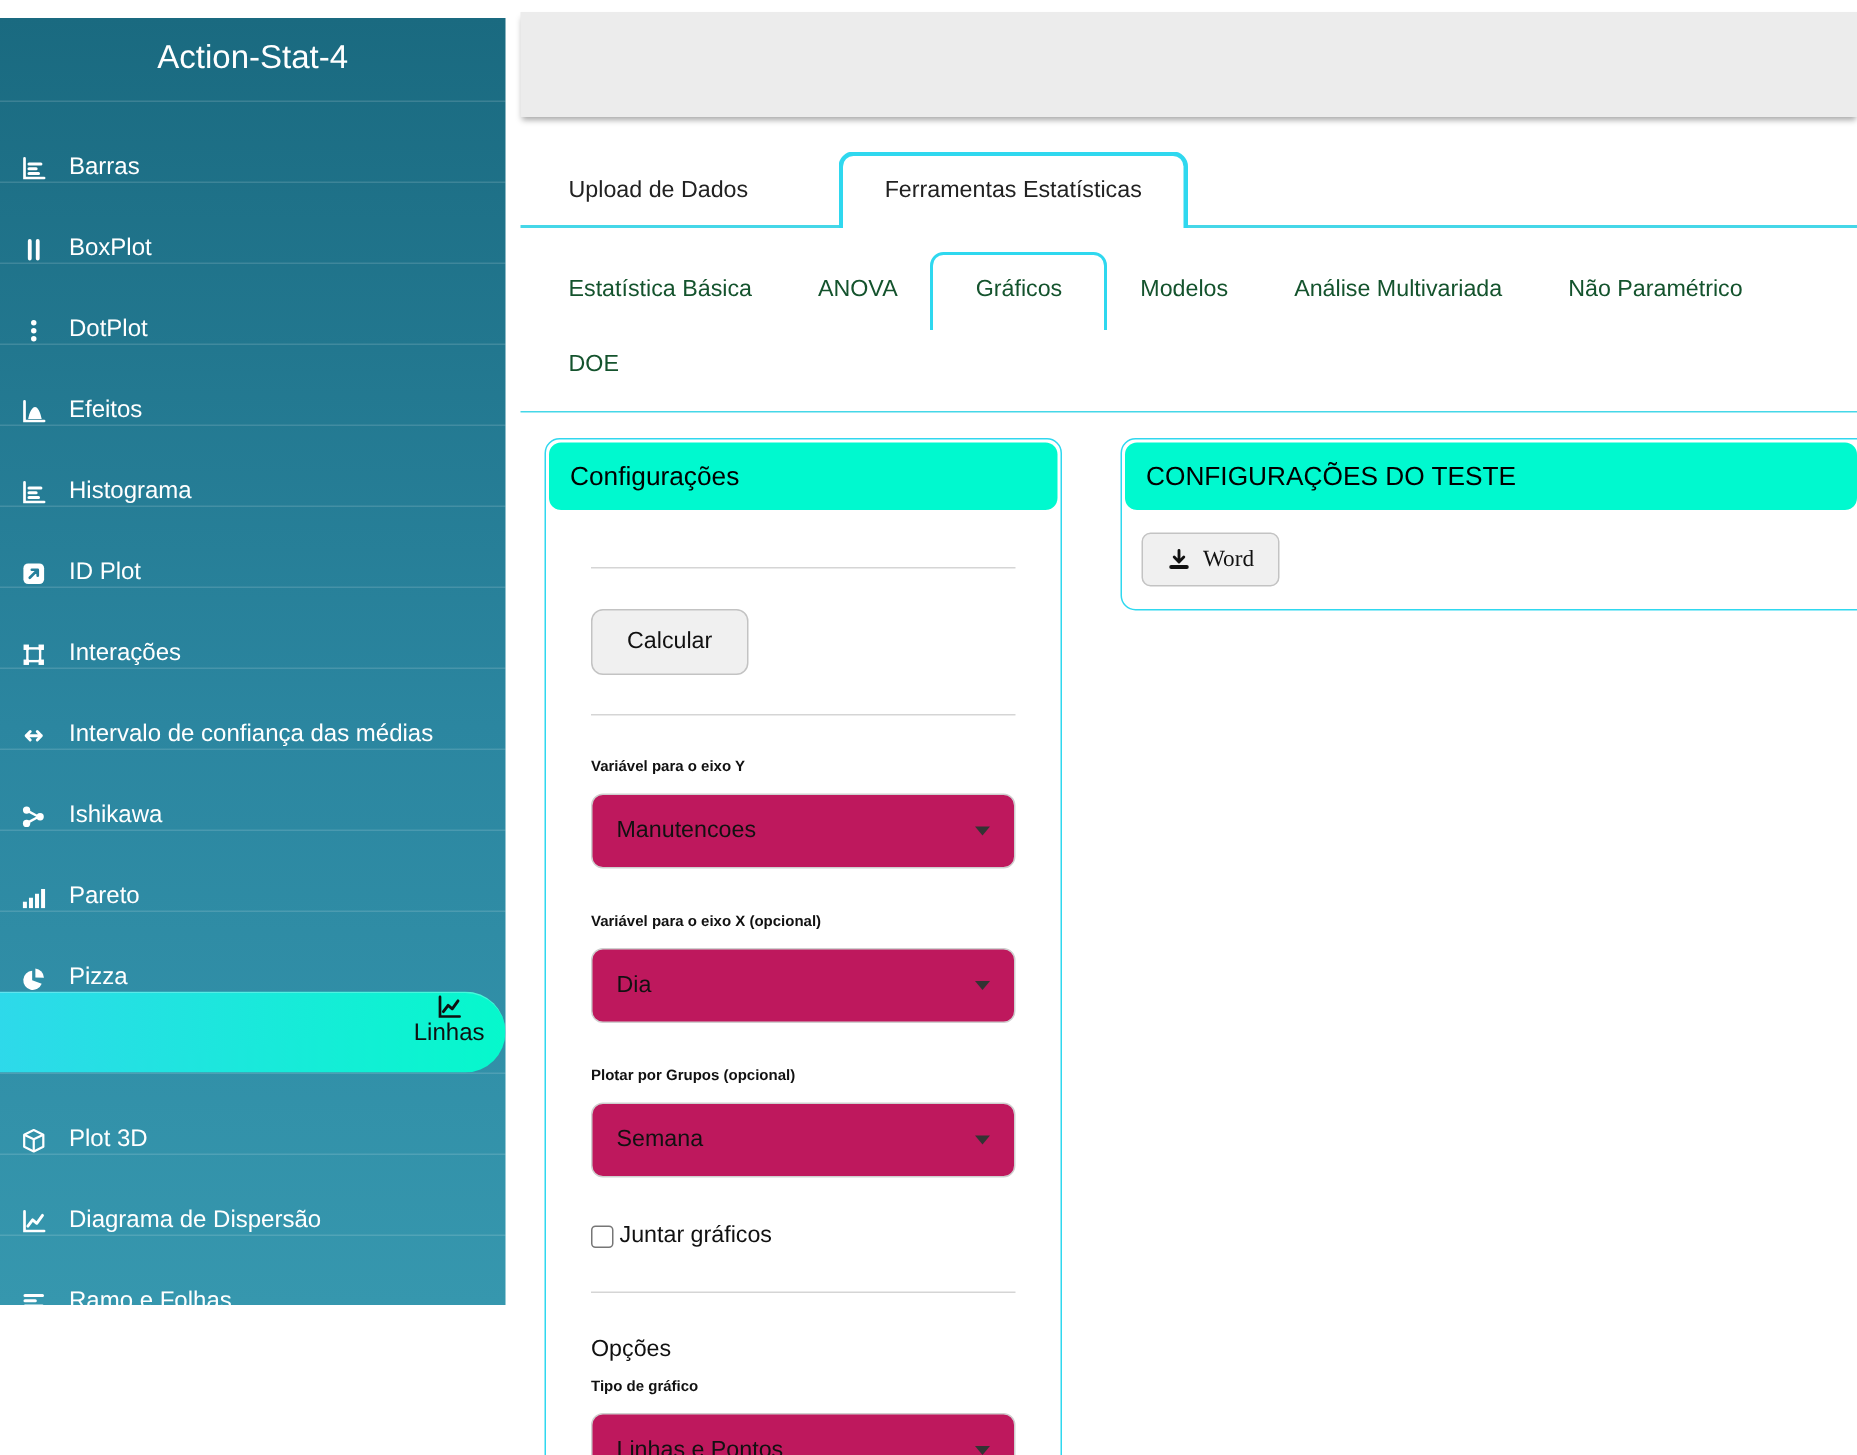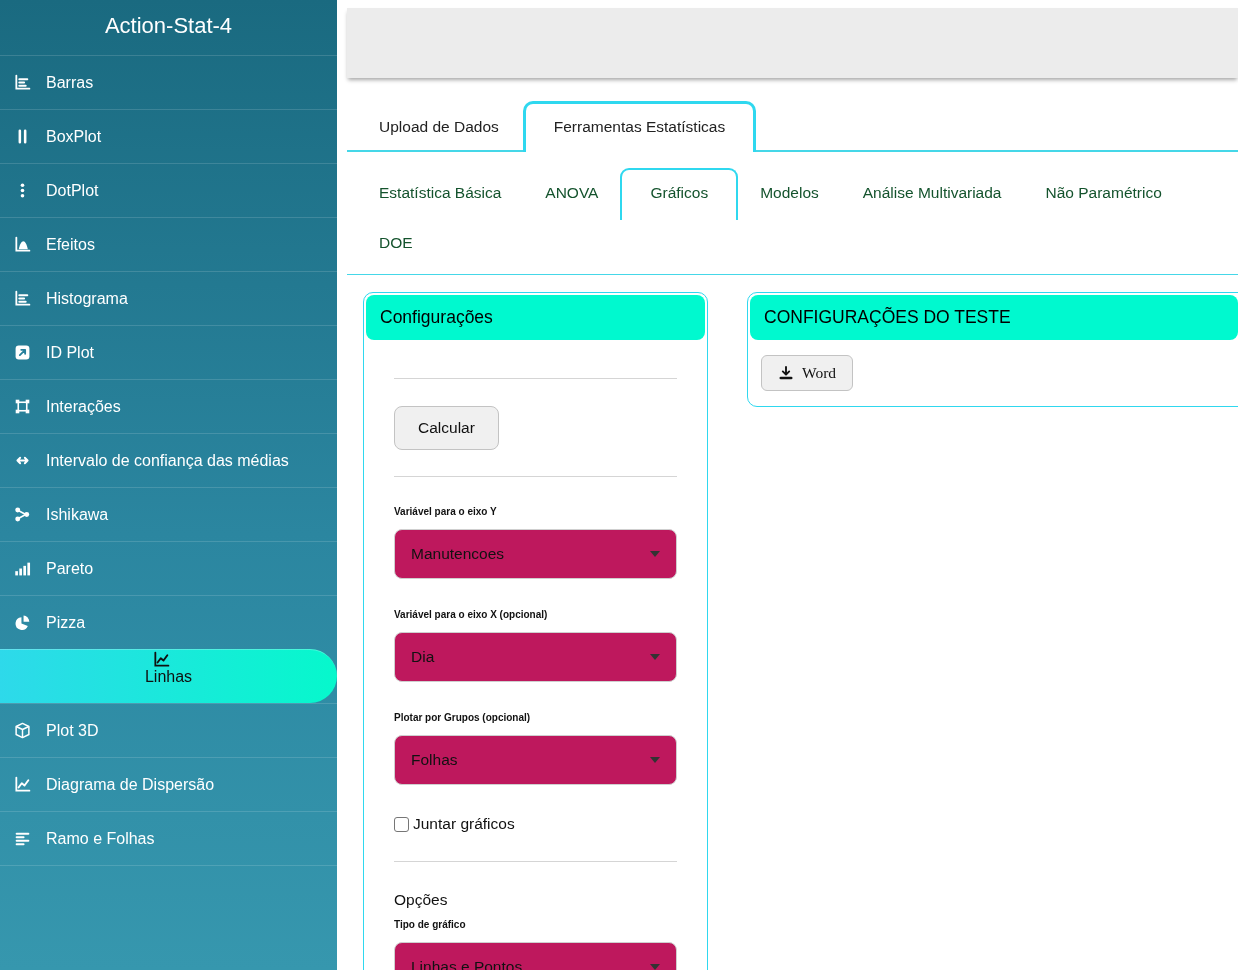--- a/index.html
+++ b/index.html
@@ -3,46 +3,46 @@
 <meta charset="utf-8">
 <style>
   html,body{margin:0;padding:0;}
   body{
     width:1238px;height:970px;overflow:hidden;position:relative;
     background:#fff;font-family:"Liberation Sans",sans-serif;color:#111;
     -webkit-font-smoothing:antialiased;
   }
   
   .sidebar{
-    position:absolute;left:0;top:0;width:337px;height:970px;
+    position:absolute;left:0;top:12px;width:337px;height:858px;
     background:linear-gradient(180deg,#1a6a80 0%,#2b86a0 55%,#3697ae 100%);
     z-index:2;
   }
   .sb-title{height:55px;line-height:52px;text-align:center;color:#fff;font-size:22px;}
   .sb-item{
-    height:54px;display:flex;align-items:center;padding:0 14px;
+    height:54px;display:flex;align-items:flex-end;padding:0 14px;
     color:#fff;font-size:16px;border-top:1px solid rgba(255,255,255,.14);
     cursor:pointer;box-sizing:border-box;white-space:nowrap;
   }
   .sb-item.selected{
     background:linear-gradient(90deg,#2ed9ea 0%,#06f8cc 100%);
     color:#101010;border-radius:0 28px 28px 0;border-top-color:rgba(255,255,255,.25);flex-direction:column;
   }
   .sb-endline{border-top:1px solid rgba(255,255,255,.14);height:0;}
   .icn{width:23px;height:18px;margin-right:9px;display:flex;align-items:center;justify-content:flex-start;flex:none;}
   .icn svg{width:17px;height:17px;display:block;}
   
   .main{position:absolute;left:337px;top:0;width:901px;height:970px;background:#fff;}
   .topbar{
     position:absolute;left:10px;top:8px;right:0;height:70px;background:#ececec;
     box-shadow:0 3px 4px -1px rgba(0,0,0,.35);
   }
   .content{position:absolute;top:84px;left:10px;right:0;bottom:0;}
   
-  .tabs1{display:flex;align-items:flex-end;border-bottom:2px solid #45d7e8;padding:16px 0 0 8px;height:50px;box-sizing:content-box;}
+  .tabs1{display:flex;align-items:flex-end;border-bottom:2px solid #45d7e8;padding:16px 0 0 8px;height:50px;box-sizing:content-box;gap:36px;}
   .tab1{padding:14px 24px;font-size:15.5px;color:#222;cursor:pointer;}
   .tab1.active{
     border:3px solid #2fd8ef;border-bottom:none;border-radius:10px 10px 0 0;
     background:#fff;margin-bottom:-2px;padding:14px 28px 16px;
   }
   
   .tabs2{display:flex;flex-wrap:wrap;align-items:flex-start;border-bottom:1px solid #45d7e8;padding:18px 10px 8px;}
   .tab2{padding:14px 22px;font-size:15.5px;color:#14532d;cursor:pointer;}
   .tab2.active{
     border:2px solid #2fd8ef;border-bottom:none;border-radius:9px 9px 0 0;
@@ -270,21 +270,21 @@
           </div>
 
           <p class="fld-label">Variável para o eixo X (opcional)</p>
           <div class="select">
             <span>Dia</span>
             <span class="caret"></span>
           </div>
 
           <p class="fld-label">Plotar por Grupos (opcional)</p>
           <div class="select">
-            <span>Folhas</span>
+            <span>Semana</span>
             <span class="caret"></span>
           </div>
 
           <label class="cb-row">
             <span class="cb"></span>
             <span>Juntar gráficos</span>
           </label>
 
           <hr class="divider d3">
 

